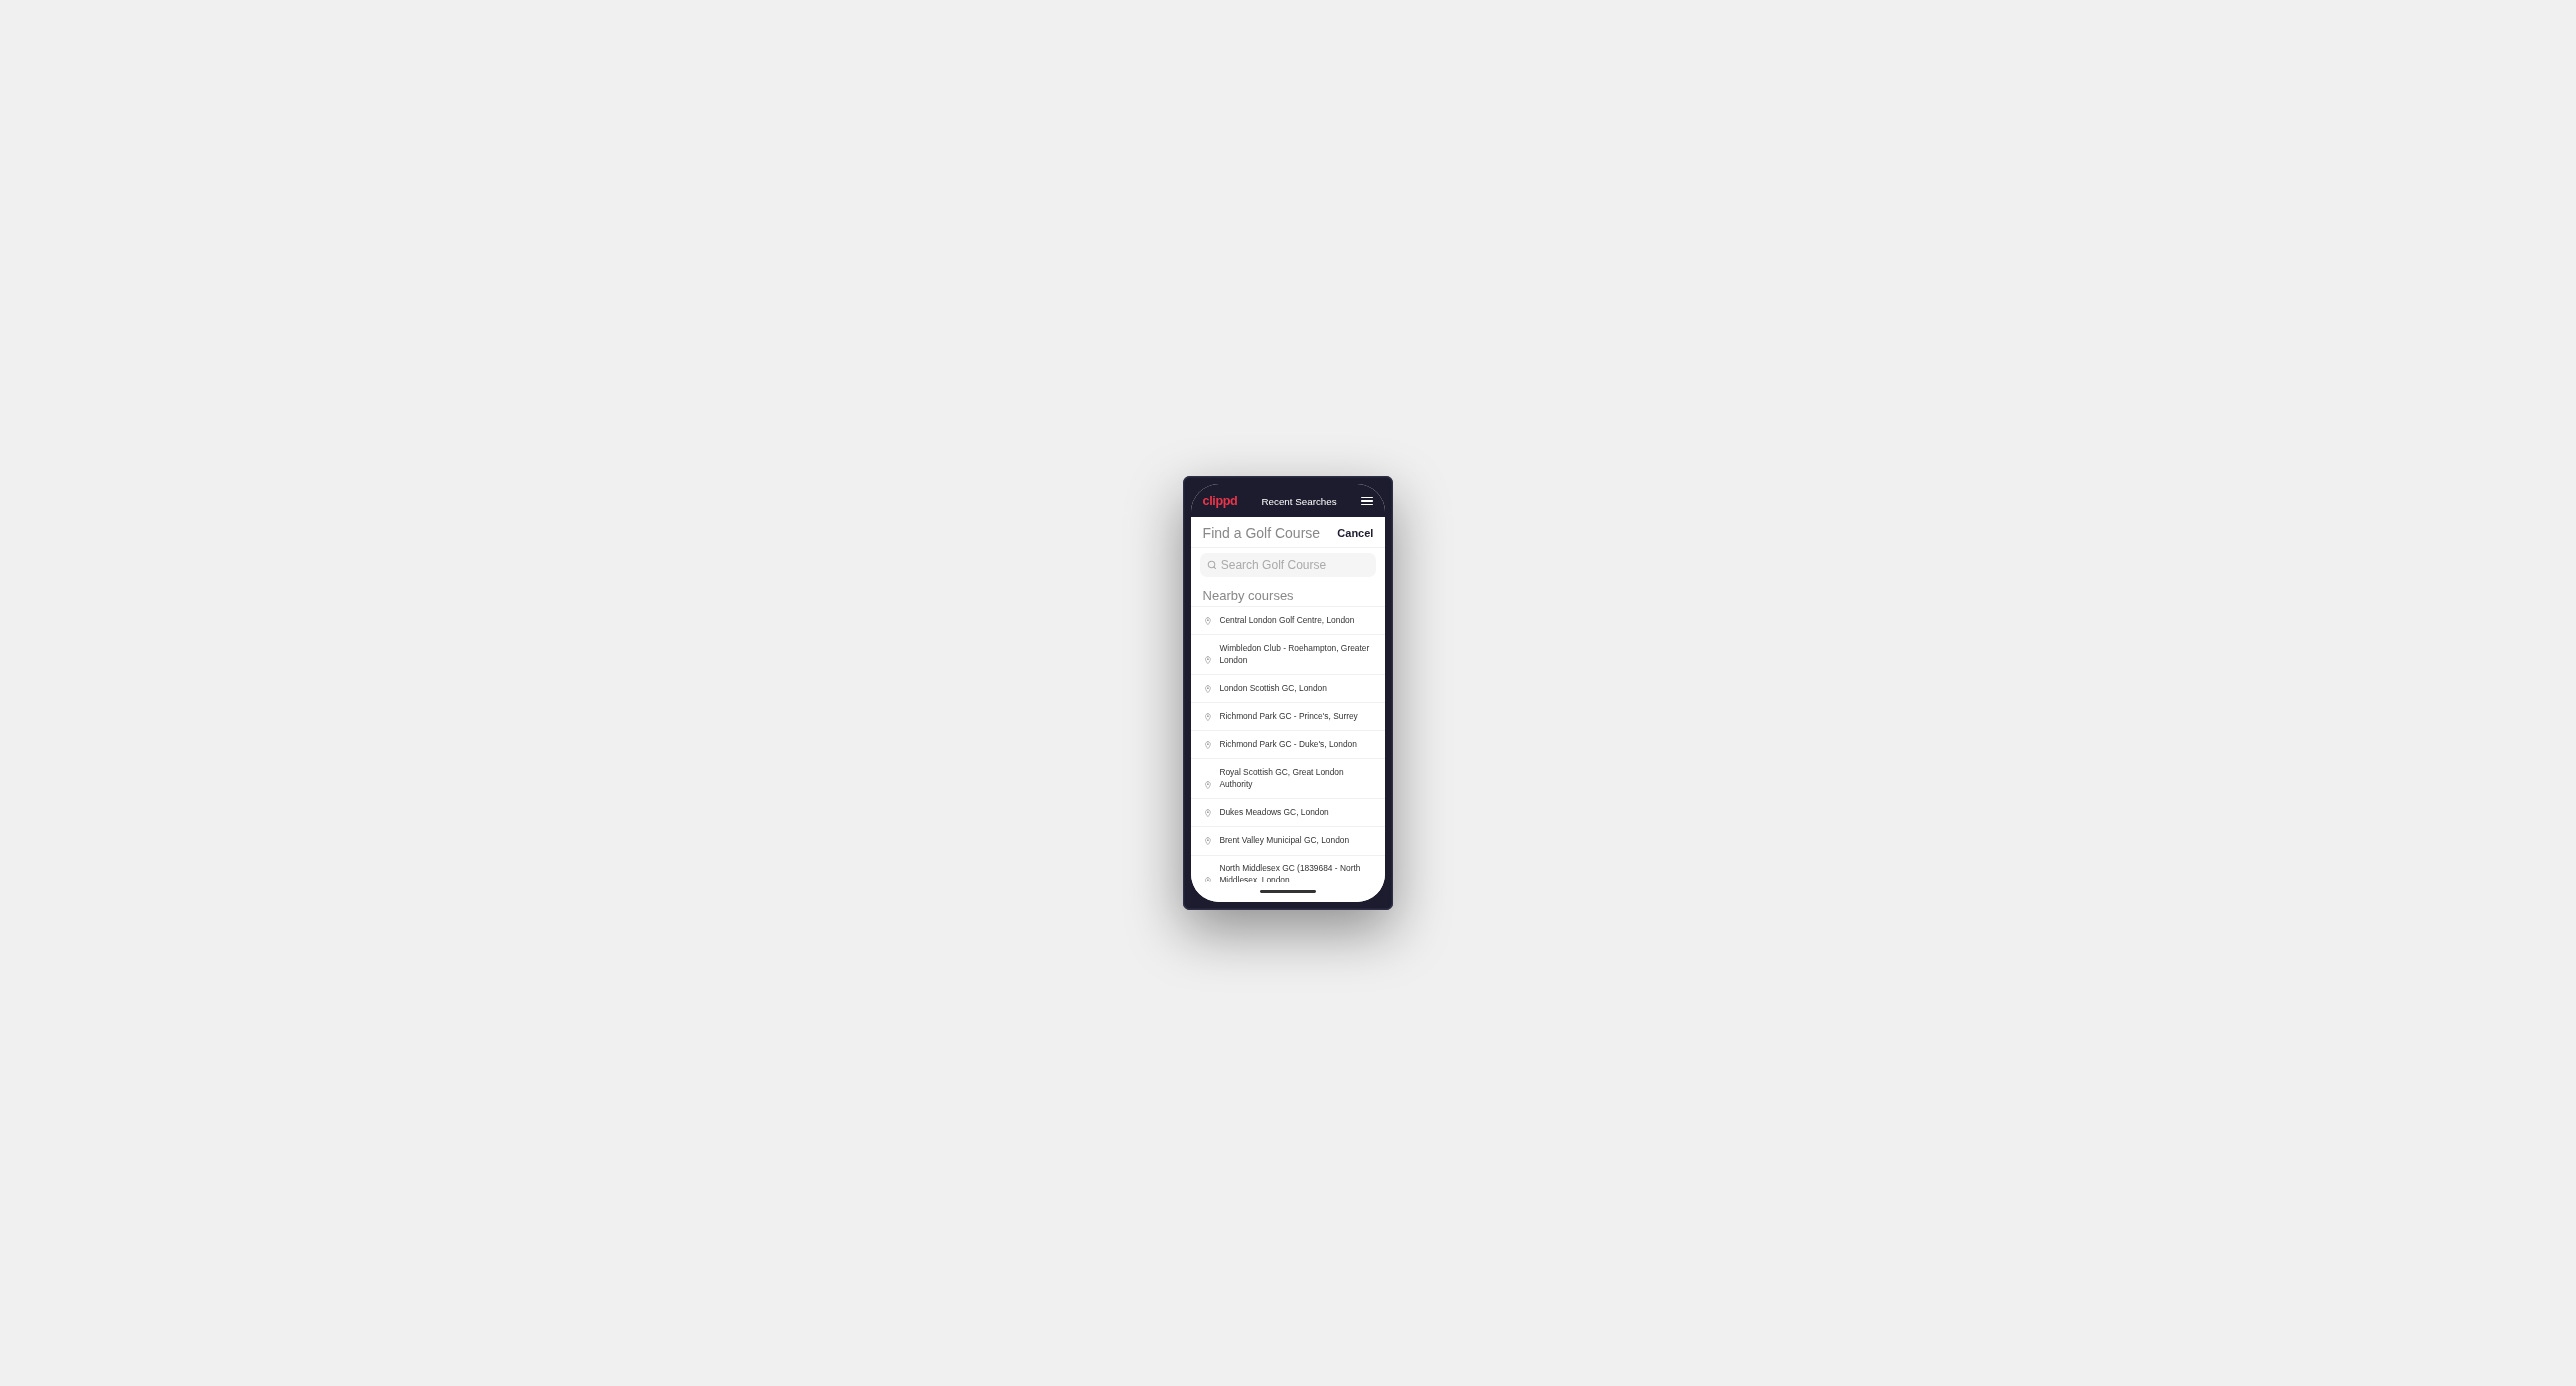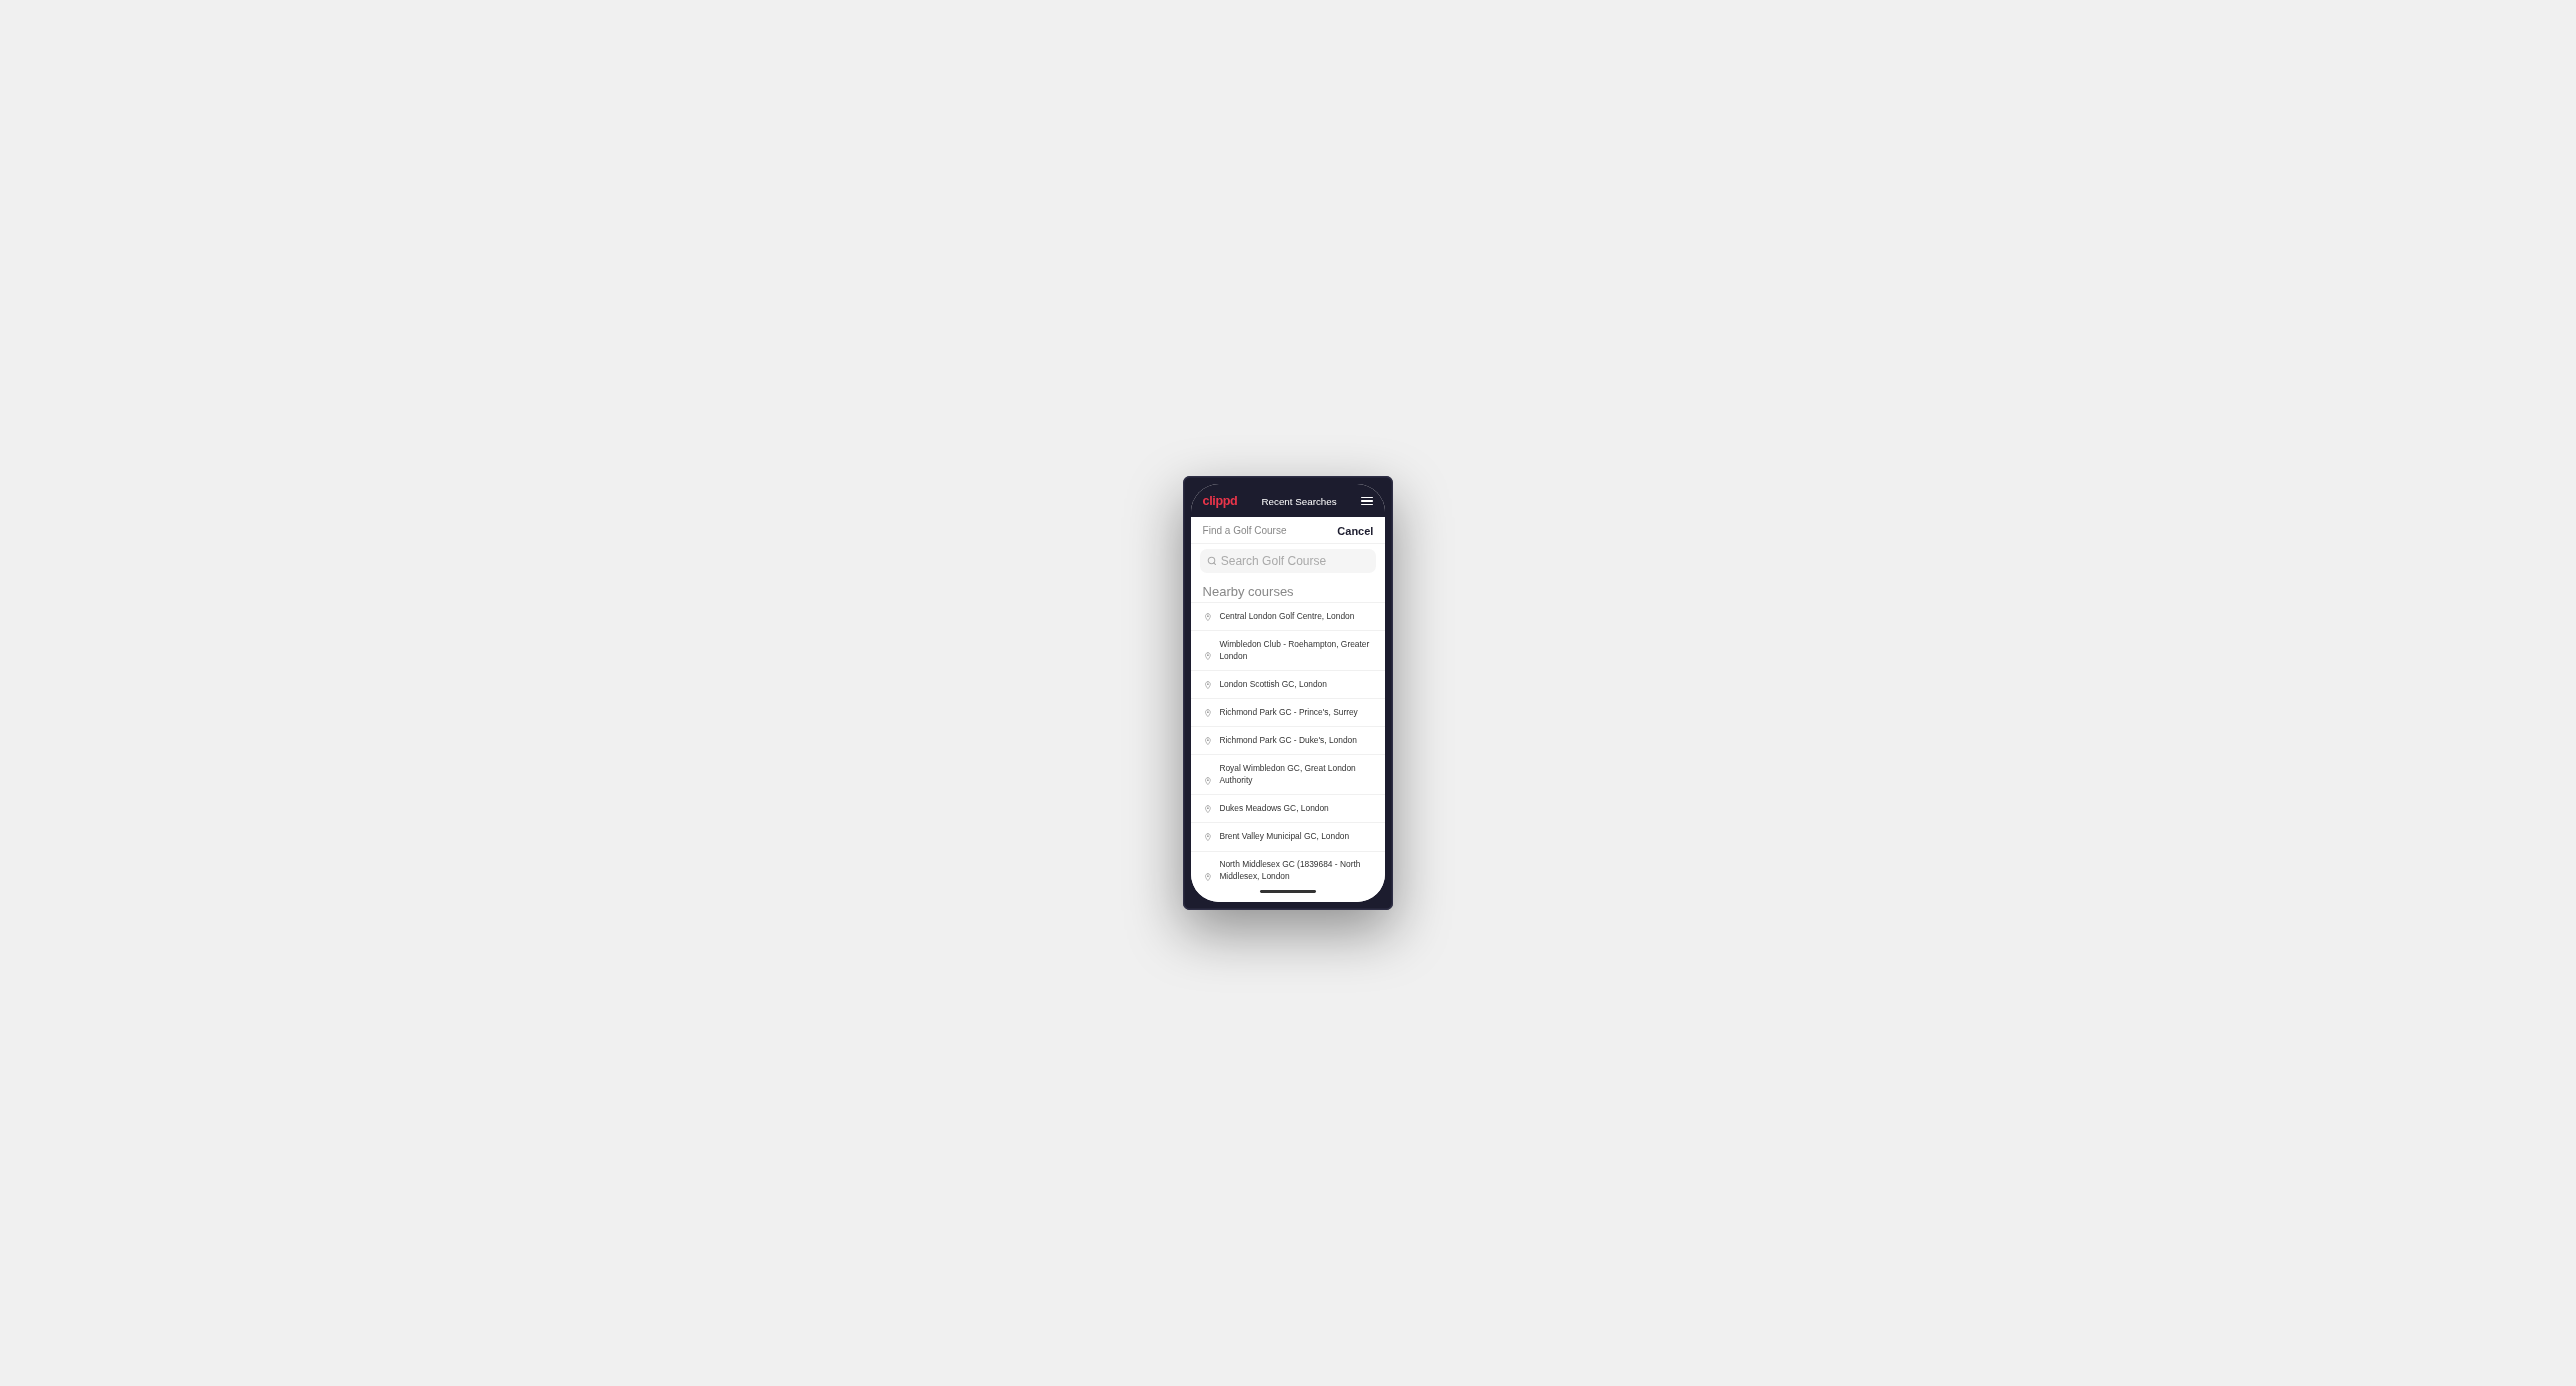--- a/index.html
+++ b/index.html
@@ -84,21 +84,21 @@
       display: flex;
       align-items: center;
       justify-content: space-between;
       padding: 8.4px 11.2px 5.6px;
       border-bottom: 0.7px solid #f0f0f0;
       flex-shrink: 0;
     }
 
     .find-label {
       color: #888;
-      font-size: 10px;
+      font-size: 14px;
       text-align: right;
     }
 
     .cancel-btn {
       color: #1c1c2e;
       font-size: 11px;
       font-weight: 700;
       cursor: pointer;
       background: none;
       border: none;
@@ -261,21 +261,21 @@
               <path d="M12 2C8.13 2 5 5.13 5 9c0 5.25 7 13 7 13s7-7.75 7-13c0-3.87-3.13-7-7-7z"></path>
               <circle cx="12" cy="9" r="2.5" fill="#999" stroke="none"></circle>
             </svg>
             <span class="course-name">Richmond Park GC - Duke's, London</span>
           </div>
           <div class="course-item">
             <svg width="8.4" height="9.8" viewBox="0 0 24 28" fill="none" stroke="#999" stroke-width="2" stroke-linecap="round" stroke-linejoin="round" class="pin-icon">
               <path d="M12 2C8.13 2 5 5.13 5 9c0 5.25 7 13 7 13s7-7.75 7-13c0-3.87-3.13-7-7-7z"></path>
               <circle cx="12" cy="9" r="2.5" fill="#999" stroke="none"></circle>
             </svg>
-            <span class="course-name">Royal Wimbledon GC, Great London Authority</span>
+            <span class="course-name">Royal Scottish GC, Great London Authority</span>
           </div>
           <div class="course-item">
             <svg width="8.4" height="9.8" viewBox="0 0 24 28" fill="none" stroke="#999" stroke-width="2" stroke-linecap="round" stroke-linejoin="round" class="pin-icon">
               <path d="M12 2C8.13 2 5 5.13 5 9c0 5.25 7 13 7 13s7-7.75 7-13c0-3.87-3.13-7-7-7z"></path>
               <circle cx="12" cy="9" r="2.5" fill="#999" stroke="none"></circle>
             </svg>
             <span class="course-name">Dukes Meadows GC, London</span>
           </div>
           <div class="course-item">
             <svg width="8.4" height="9.8" viewBox="0 0 24 28" fill="none" stroke="#999" stroke-width="2" stroke-linecap="round" stroke-linejoin="round" class="pin-icon">

